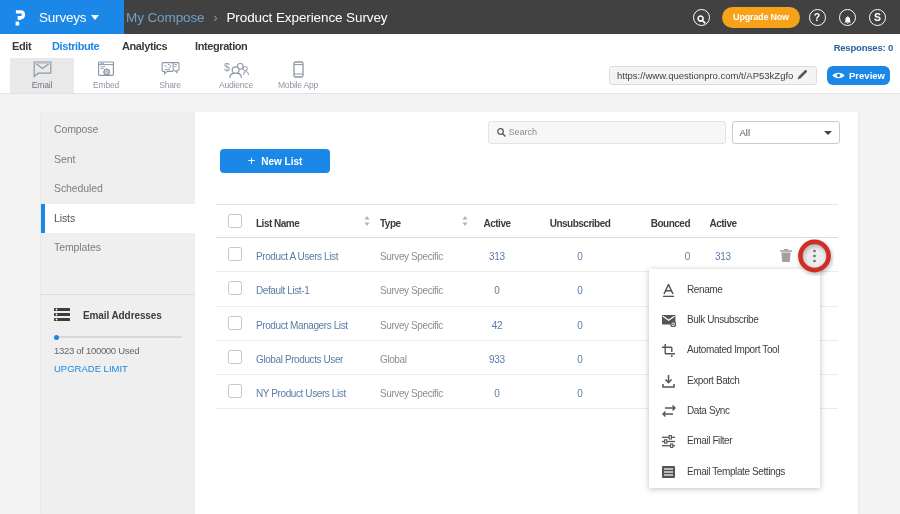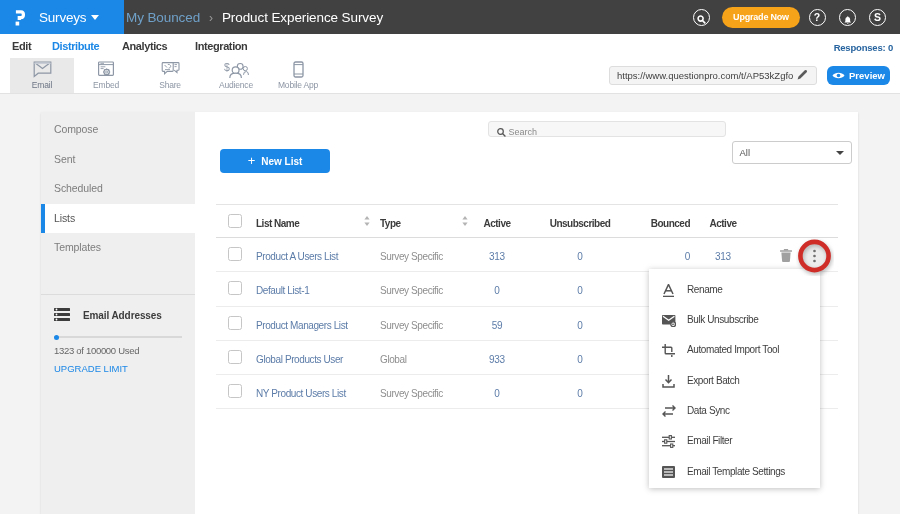--- a/index.html
+++ b/index.html
@@ -45,22 +45,22 @@
 .sitem.act { background:#fff; color:#555; border-left:4px solid #1b87e6; padding-left:9px; }
 .sdiv { position:absolute; left:0; top:182px; width:154px; border-top:1px solid #dcdcdc; }
 .saddr { position:absolute; left:13px; top:196px; font-size:10px; font-weight:bold; color:#3c3c3c; letter-spacing:-0.1px; }
 .sbar { position:absolute; left:13px; top:224px; width:128px; height:2px; background:#d8d8d8; }
 .sbar .dot { position:absolute; left:0; top:-1.5px; width:5px; height:5px; border-radius:50%; background:#1b87e6; }
 .susage { position:absolute; left:13px; top:233px; font-size:9.5px; color:#666; letter-spacing:-0.3px; }
 .supg { position:absolute; left:13px; top:251px; font-size:9.5px; color:#1b87e6; }
 
 
 .main { position:absolute; left:154px; top:0; width:663px; height:402px; background:#fff; }
-.search { position:absolute; left:293px; top:9px; width:238px; height:16px; background:#f7f7f7; border:1px solid #e3e3e3; border-radius:3px; color:#8a8a8a; font-size:9px; line-height:21px; padding-left:19.5px; }
-.alldd { position:absolute; left:537px; top:9px; width:120px; height:23px; background:#fff; border:1px solid #ccc; border-radius:3px; color:#555; font-size:9.5px; line-height:21px; padding-left:6.5px;margin-top:20px; }
+.search { position:absolute; left:293px; top:9px; width:238px; height:23px; background:#f7f7f7; border:1px solid #e3e3e3; border-radius:3px; color:#8a8a8a; font-size:9px; line-height:21px; padding-left:19.5px; }
+.alldd { position:absolute; left:537px; top:9px; width:108px; height:23px; background:#fff; border:1px solid #ccc; border-radius:3px; color:#555; font-size:9.5px; line-height:21px; padding-left:6.5px; }
 .alldd .car { position:absolute; right:7px; top:9px; width:0; height:0; border-left:4px solid transparent; border-right:4px solid transparent; border-top:4.5px solid #444; }
 .newlist { position:absolute; left:25px; top:36.5px; width:110px; height:24px; background:#1b87e6; border-radius:4px; color:#fff; text-align:center; line-height:24px; font-size:10px; font-weight:bold; }
 .newlist .plus { font-weight:normal; font-size:13px; margin-right:6px; position:relative; top:0.5px; }
 
 
 .tbl { position:absolute; left:21px; top:92px; width:622px; }
 .trow { position:relative; height:34.2px; border-bottom:1px solid #ececec; }
 .trow.hd { border-top:1px solid #e4e4e4; border-bottom:1px solid #dcdcdc; }
 .cb { position:absolute; left:12px; top:9px; width:14px; height:14px; border:1.5px solid #c6c6c6; border-radius:2.5px; background:#fff; }
 .c-name { position:absolute; left:40px; top:13px; font-size:10px; color:#5c7ca8; letter-spacing:-0.4px; }
@@ -86,21 +86,21 @@
 
 <div class="topbar">
   <div class="brand">
     <svg width="12" height="17" viewBox="0 0 12 17" style="left:14px; top:9px;">
       <path d="M1.9 2.9 H7 Q9.4 2.9 9.4 5.8 Q9.4 8.7 7 8.7 H5.3 V10.9" stroke="#fff" stroke-width="3.3" fill="none"></path>
       <rect x="1.6" y="12.6" width="3.6" height="3.9" fill="#fff"></rect>
     </svg>
     <span class="txt">Surveys</span>
     <span class="car"></span>
   </div>
-  <div class="crumbs"><span class="lb">My Bounced</span><span class="sep">›</span>Product Experience Survey</div>
+  <div class="crumbs"><span class="lb">My Compose</span><span class="sep">›</span>Product Experience Survey</div>
   <div class="tb-circ" style="left:693px;">
     <svg width="9" height="9" viewBox="0 0 10 10" style="margin-top:2.6px;">
         <circle cx="4" cy="4" r="2.8" stroke="#fff" stroke-width="1.7" fill="none"></circle>
         <line x1="6.2" y1="6.2" x2="9.2" y2="9.2" stroke="#fff" stroke-width="1.9"></line>
       </svg>
   </div>
   <div class="upg">Upgrade Now</div>
   <div class="tb-circ" style="left:808.5px; font-size:10.5px; font-weight:bold; line-height:14.5px;">?</div>
   <div class="tb-circ" style="left:839px;">
     <svg width="9.5" height="9.5" viewBox="0 0 24 24" style="margin-top:2.4px;">
@@ -262,21 +262,21 @@
           <span class="cb"></span>
           <span class="c-name">Default List-1</span>
           <span class="c-type">Survey Specific</span>
           <span class="c-act">0</span>
           <span class="c-uns">0</span>
         </div>
         <div class="trow">
           <span class="cb"></span>
           <span class="c-name">Product Managers List</span>
           <span class="c-type">Survey Specific</span>
-          <span class="c-act">59</span>
+          <span class="c-act">42</span>
           <span class="c-uns">0</span>
         </div>
         <div class="trow">
           <span class="cb"></span>
           <span class="c-name">Global Products User</span>
           <span class="c-type">Global</span>
           <span class="c-act">933</span>
           <span class="c-uns">0</span>
         </div>
         <div class="trow">

